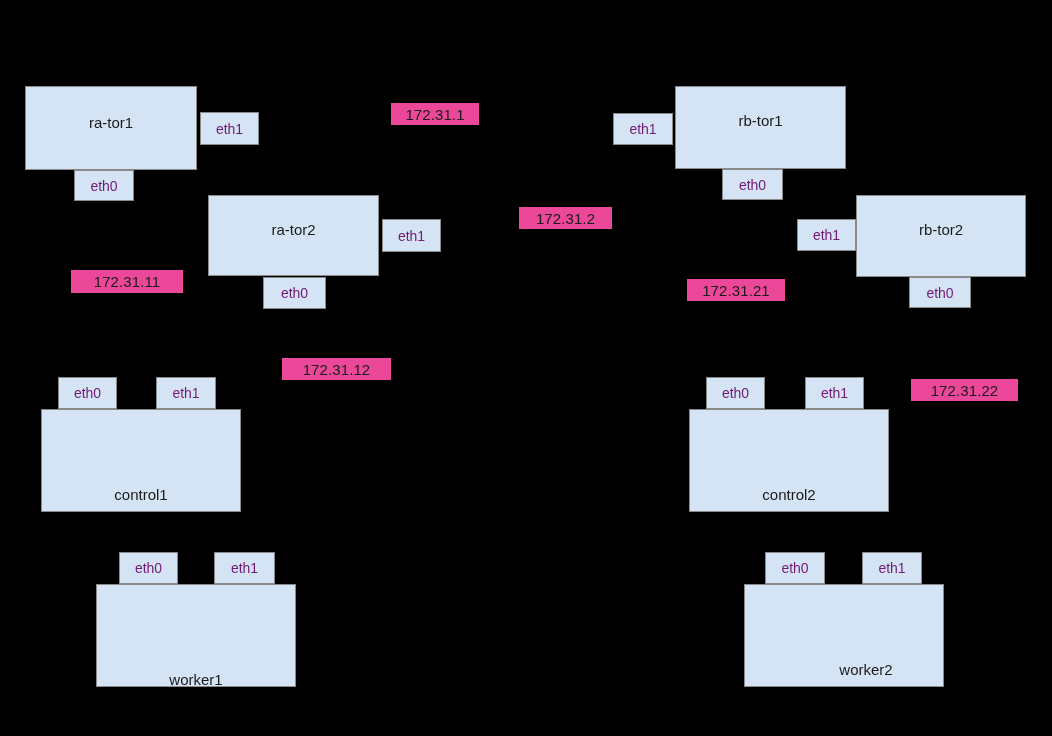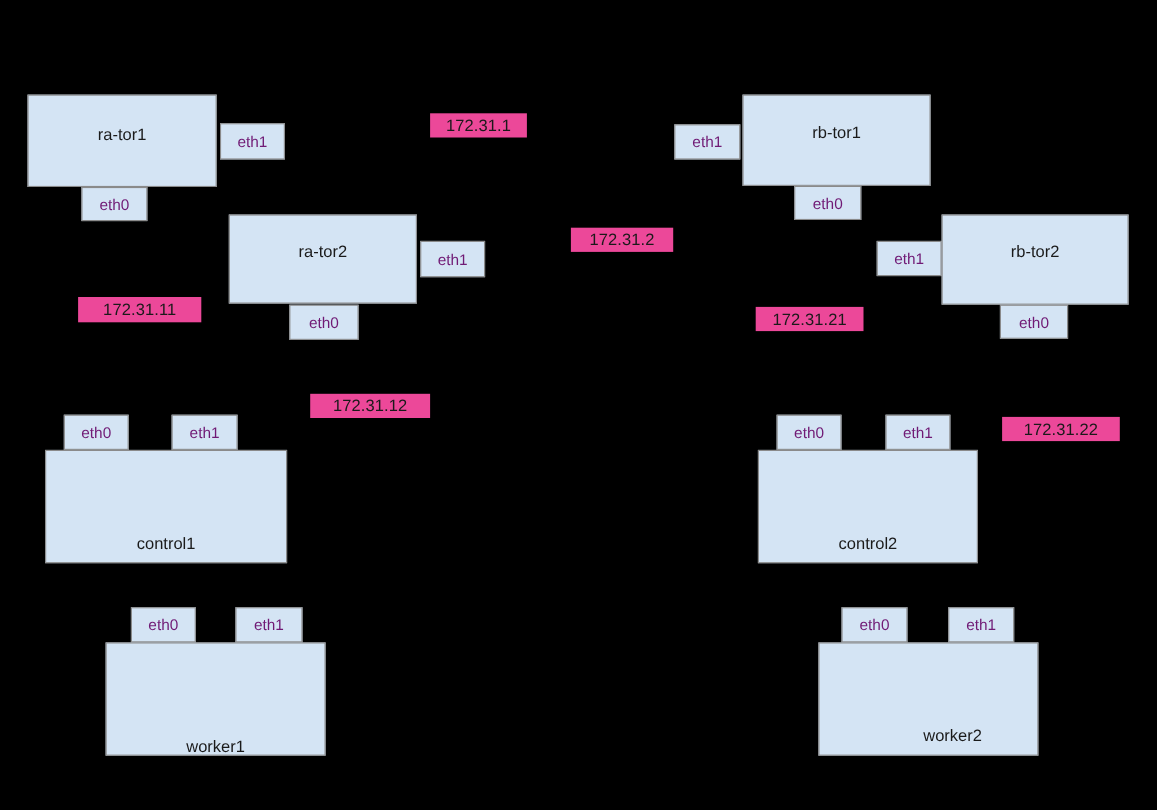--- a/index.html
+++ b/index.html
@@ -80,21 +80,21 @@
       </div>
       <div class="node" style="left: 208px; top: 195px; width: 171px; height: 81px;">
         <span class="node-label" style="top: 26px;">ra-tor2</span>
       </div>
       <div class="node" style="left: 675px; top: 86px; width: 171px; height: 83px;">
         <span class="node-label" style="top: 26px;">rb-tor1</span>
       </div>
       <div class="node" style="left: 856px; top: 195px; width: 170px; height: 82px;">
         <span class="node-label" style="top: 26px;">rb-tor2</span>
       </div>
-      <div class="node" style="left: 41px; top: 409px; width: 220px; height: 103px;">
+      <div class="node" style="left: 41px; top: 409px; width: 200px; height: 103px;">
         <span class="node-label" style="top: 77px;">control1</span>
       </div>
       <div class="node" style="left: 689px; top: 409px; width: 200px; height: 103px;">
         <span class="node-label" style="top: 77px;">control2</span>
       </div>
       <div class="node" style="left: 96px; top: 584px; width: 200px; height: 103px;">
         <span class="node-label" style="top: 77px; margin-top: 10px;">worker1</span>
       </div>
       <div class="node" style="left: 744px; top: 584px; width: 200px; height: 103px;">
         <span class="node-label" style="top: 77px; padding-left: 44px;">worker2</span>

